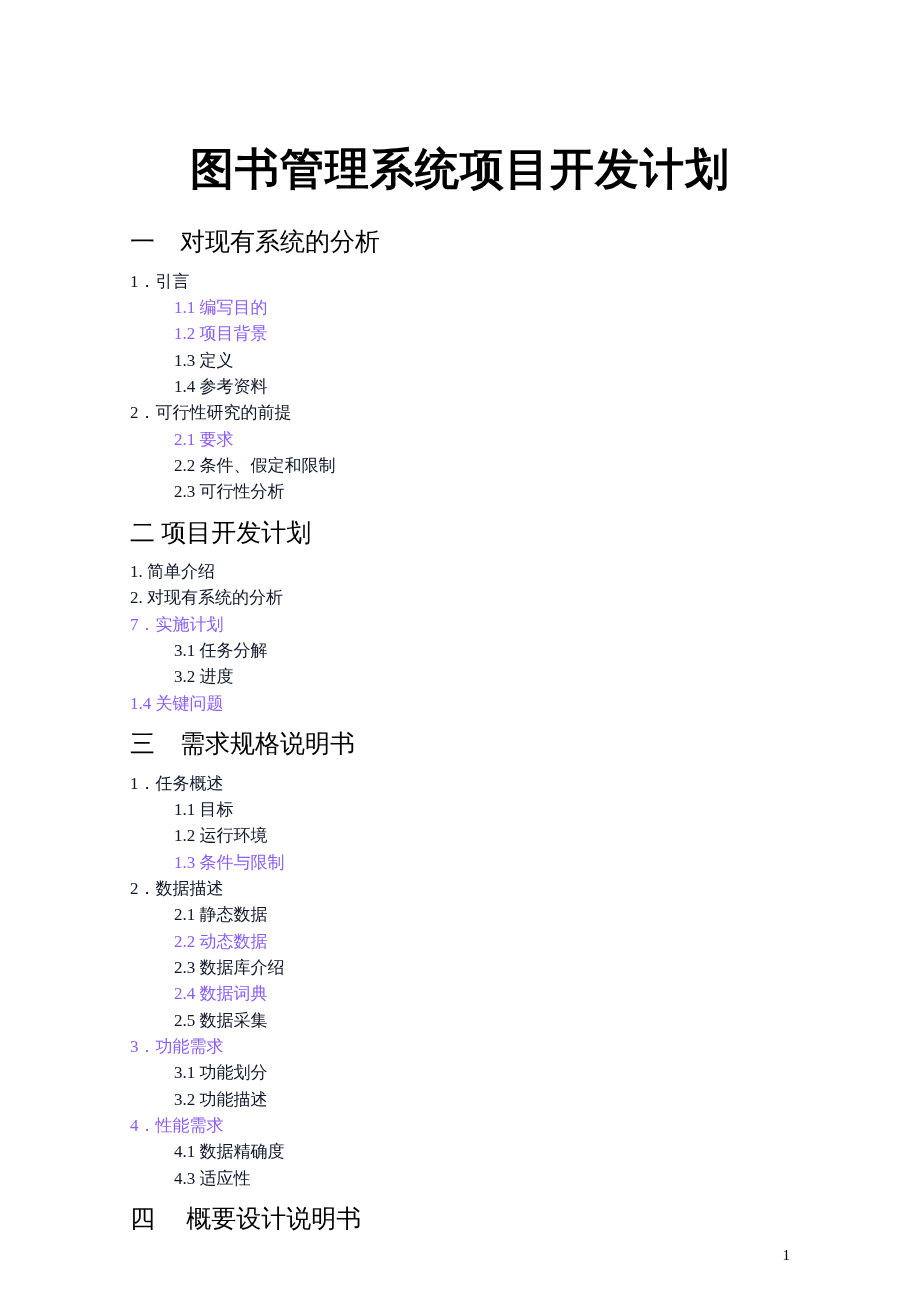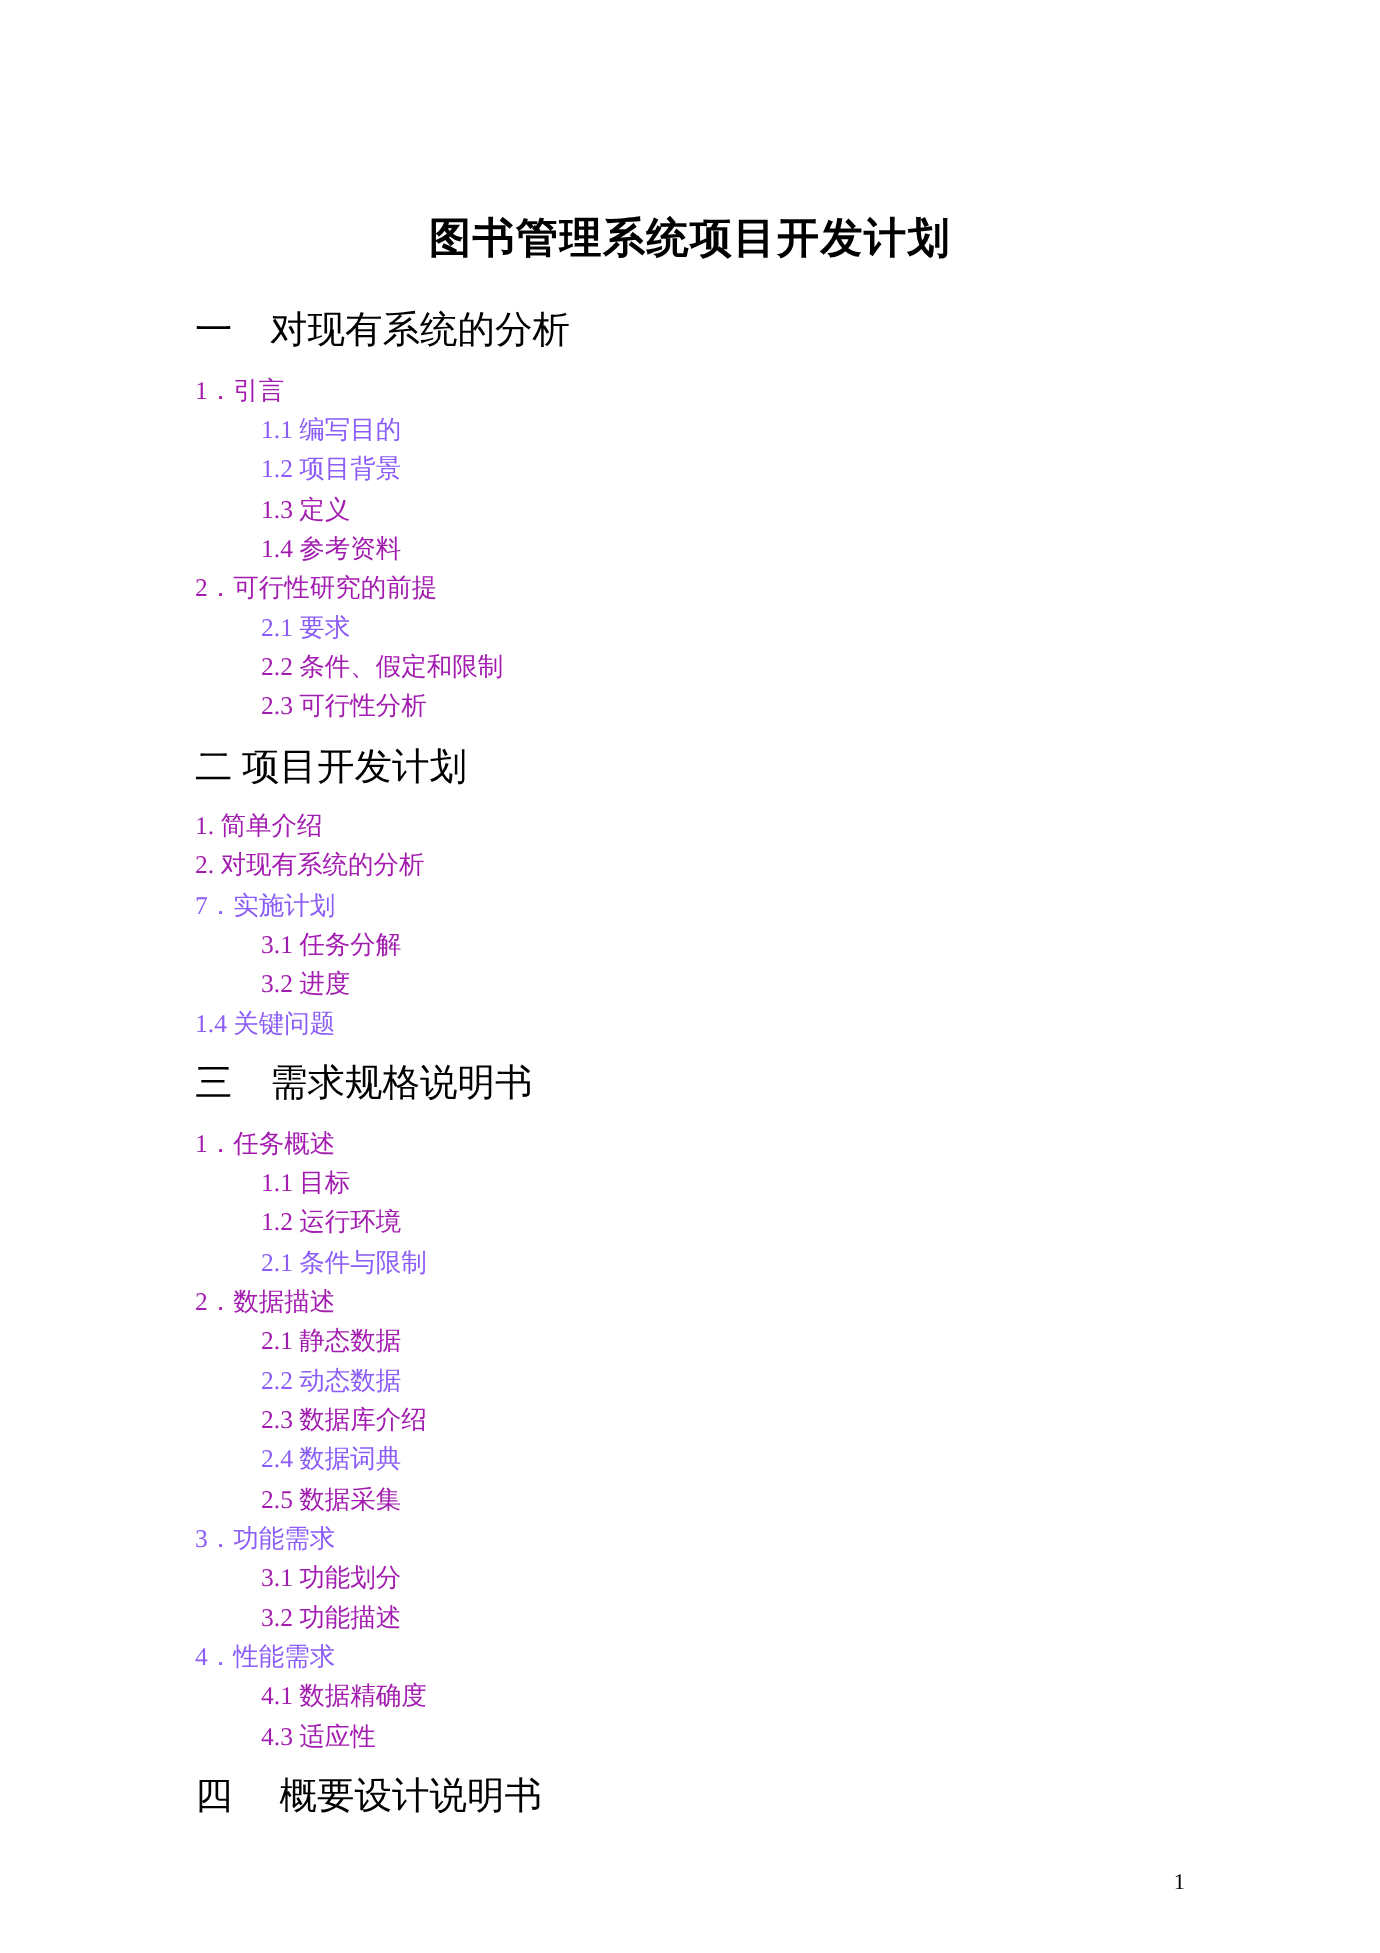--- a/index.html
+++ b/index.html
@@ -10,21 +10,21 @@
     body {
       width: 920px;
       height: 1302px;
       background: #ffffff;
       font-family: "SimSun", "宋体", serif;
       color: #000000;
       position: relative;
       padding: 140px 130px 0 130px;
     }
     .title {
-      font-size: 28px;
+      font-size: 44px;
       font-weight: bold;
       text-align: center;
       margin-bottom: 24px;
       letter-spacing: 1px;
     }
     .section-heading {
       font-size: 25px;
       margin-top: 8px;
       margin-bottom: 8px;
       line-height: 1.5;
@@ -36,21 +36,21 @@
     }
     .level2 {
       font-size: 17px;
       line-height: 1.55;
       margin-left: 44px;
     }
     .red {
       color: #8b5cf6;
     }
     .black {
-      color: #a21caf;
+      color: #0f172a;
     }
     .page-number {
       position: absolute;
       bottom: 38px;
       right: 130px;
       font-size: 15px;
       font-family: "Times New Roman", serif;
       color: #000000;
     }
   </style>
@@ -74,21 +74,21 @@
     <div class="level1 black">1. 简单介绍</div>
     <div class="level1 black">2. 对现有系统的分析</div>
     <div class="level1 red">7．实施计划</div>
     <div class="level2 black">3.1 任务分解</div>
     <div class="level2 black">3.2 进度</div>
     <div class="level1 red">1.4 关键问题</div>
     <div class="section-heading">三　需求规格说明书</div>
     <div class="level1 black">1．任务概述</div>
     <div class="level2 black">1.1 目标</div>
     <div class="level2 black">1.2 运行环境</div>
-    <div class="level2 red">2.1 条件与限制</div>
+    <div class="level2 red">1.3 条件与限制</div>
     <div class="level1 black">2．数据描述</div>
     <div class="level2 black">2.1 静态数据</div>
     <div class="level2 red">2.2 动态数据</div>
     <div class="level2 black">2.3 数据库介绍</div>
     <div class="level2 red">2.4 数据词典</div>
     <div class="level2 black">2.5 数据采集</div>
     <div class="level1 red">3．功能需求</div>
     <div class="level2 black">3.1 功能划分</div>
     <div class="level2 black">3.2 功能描述</div>
     <div class="level1 red">4．性能需求</div>

